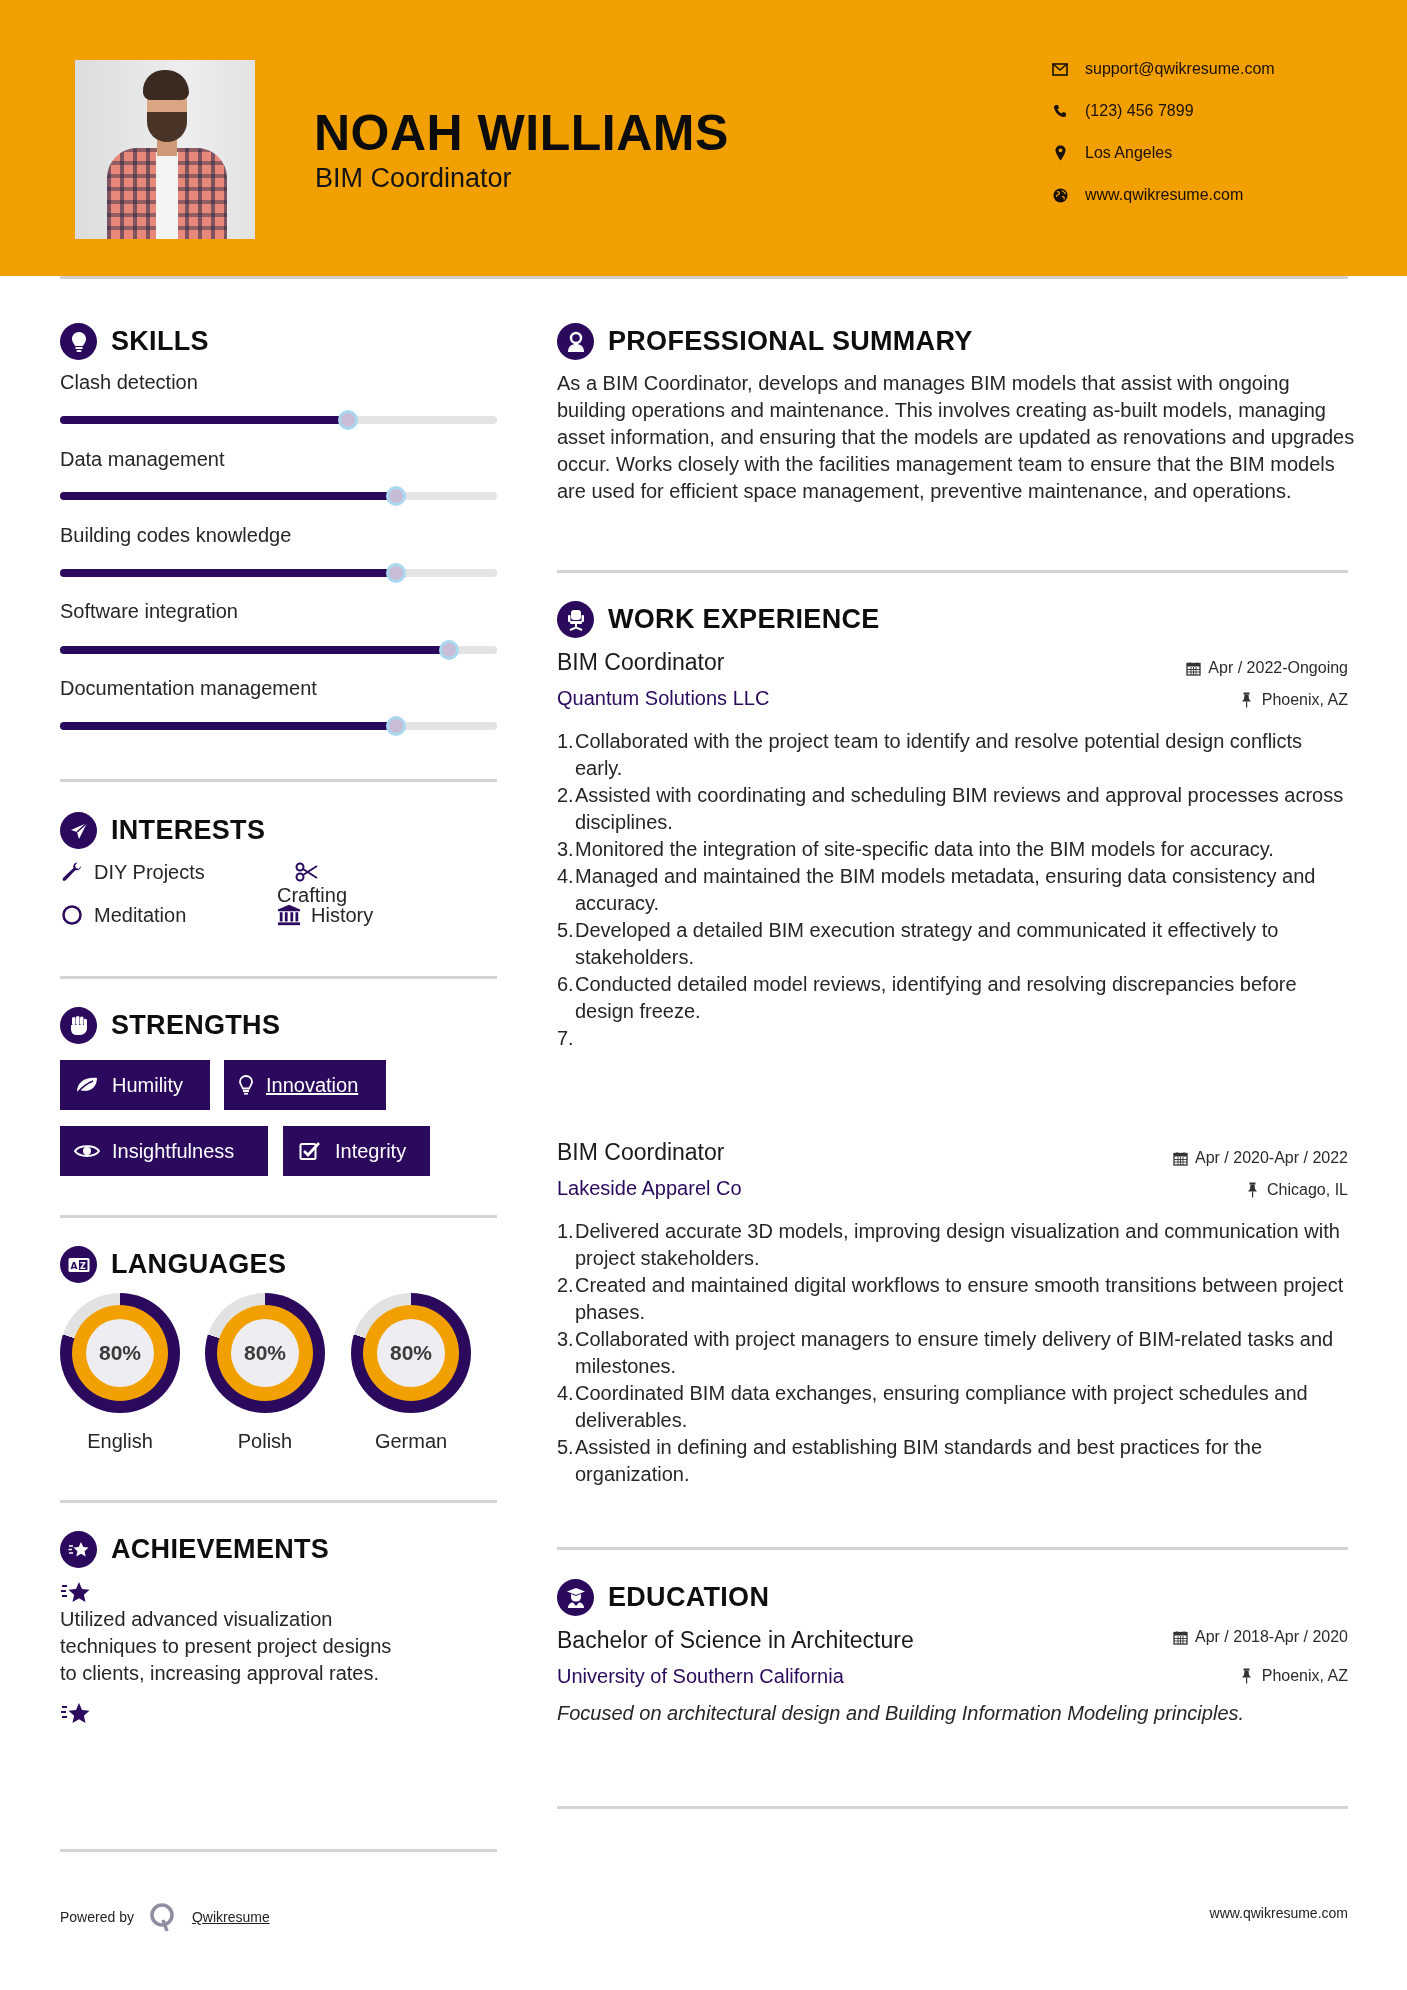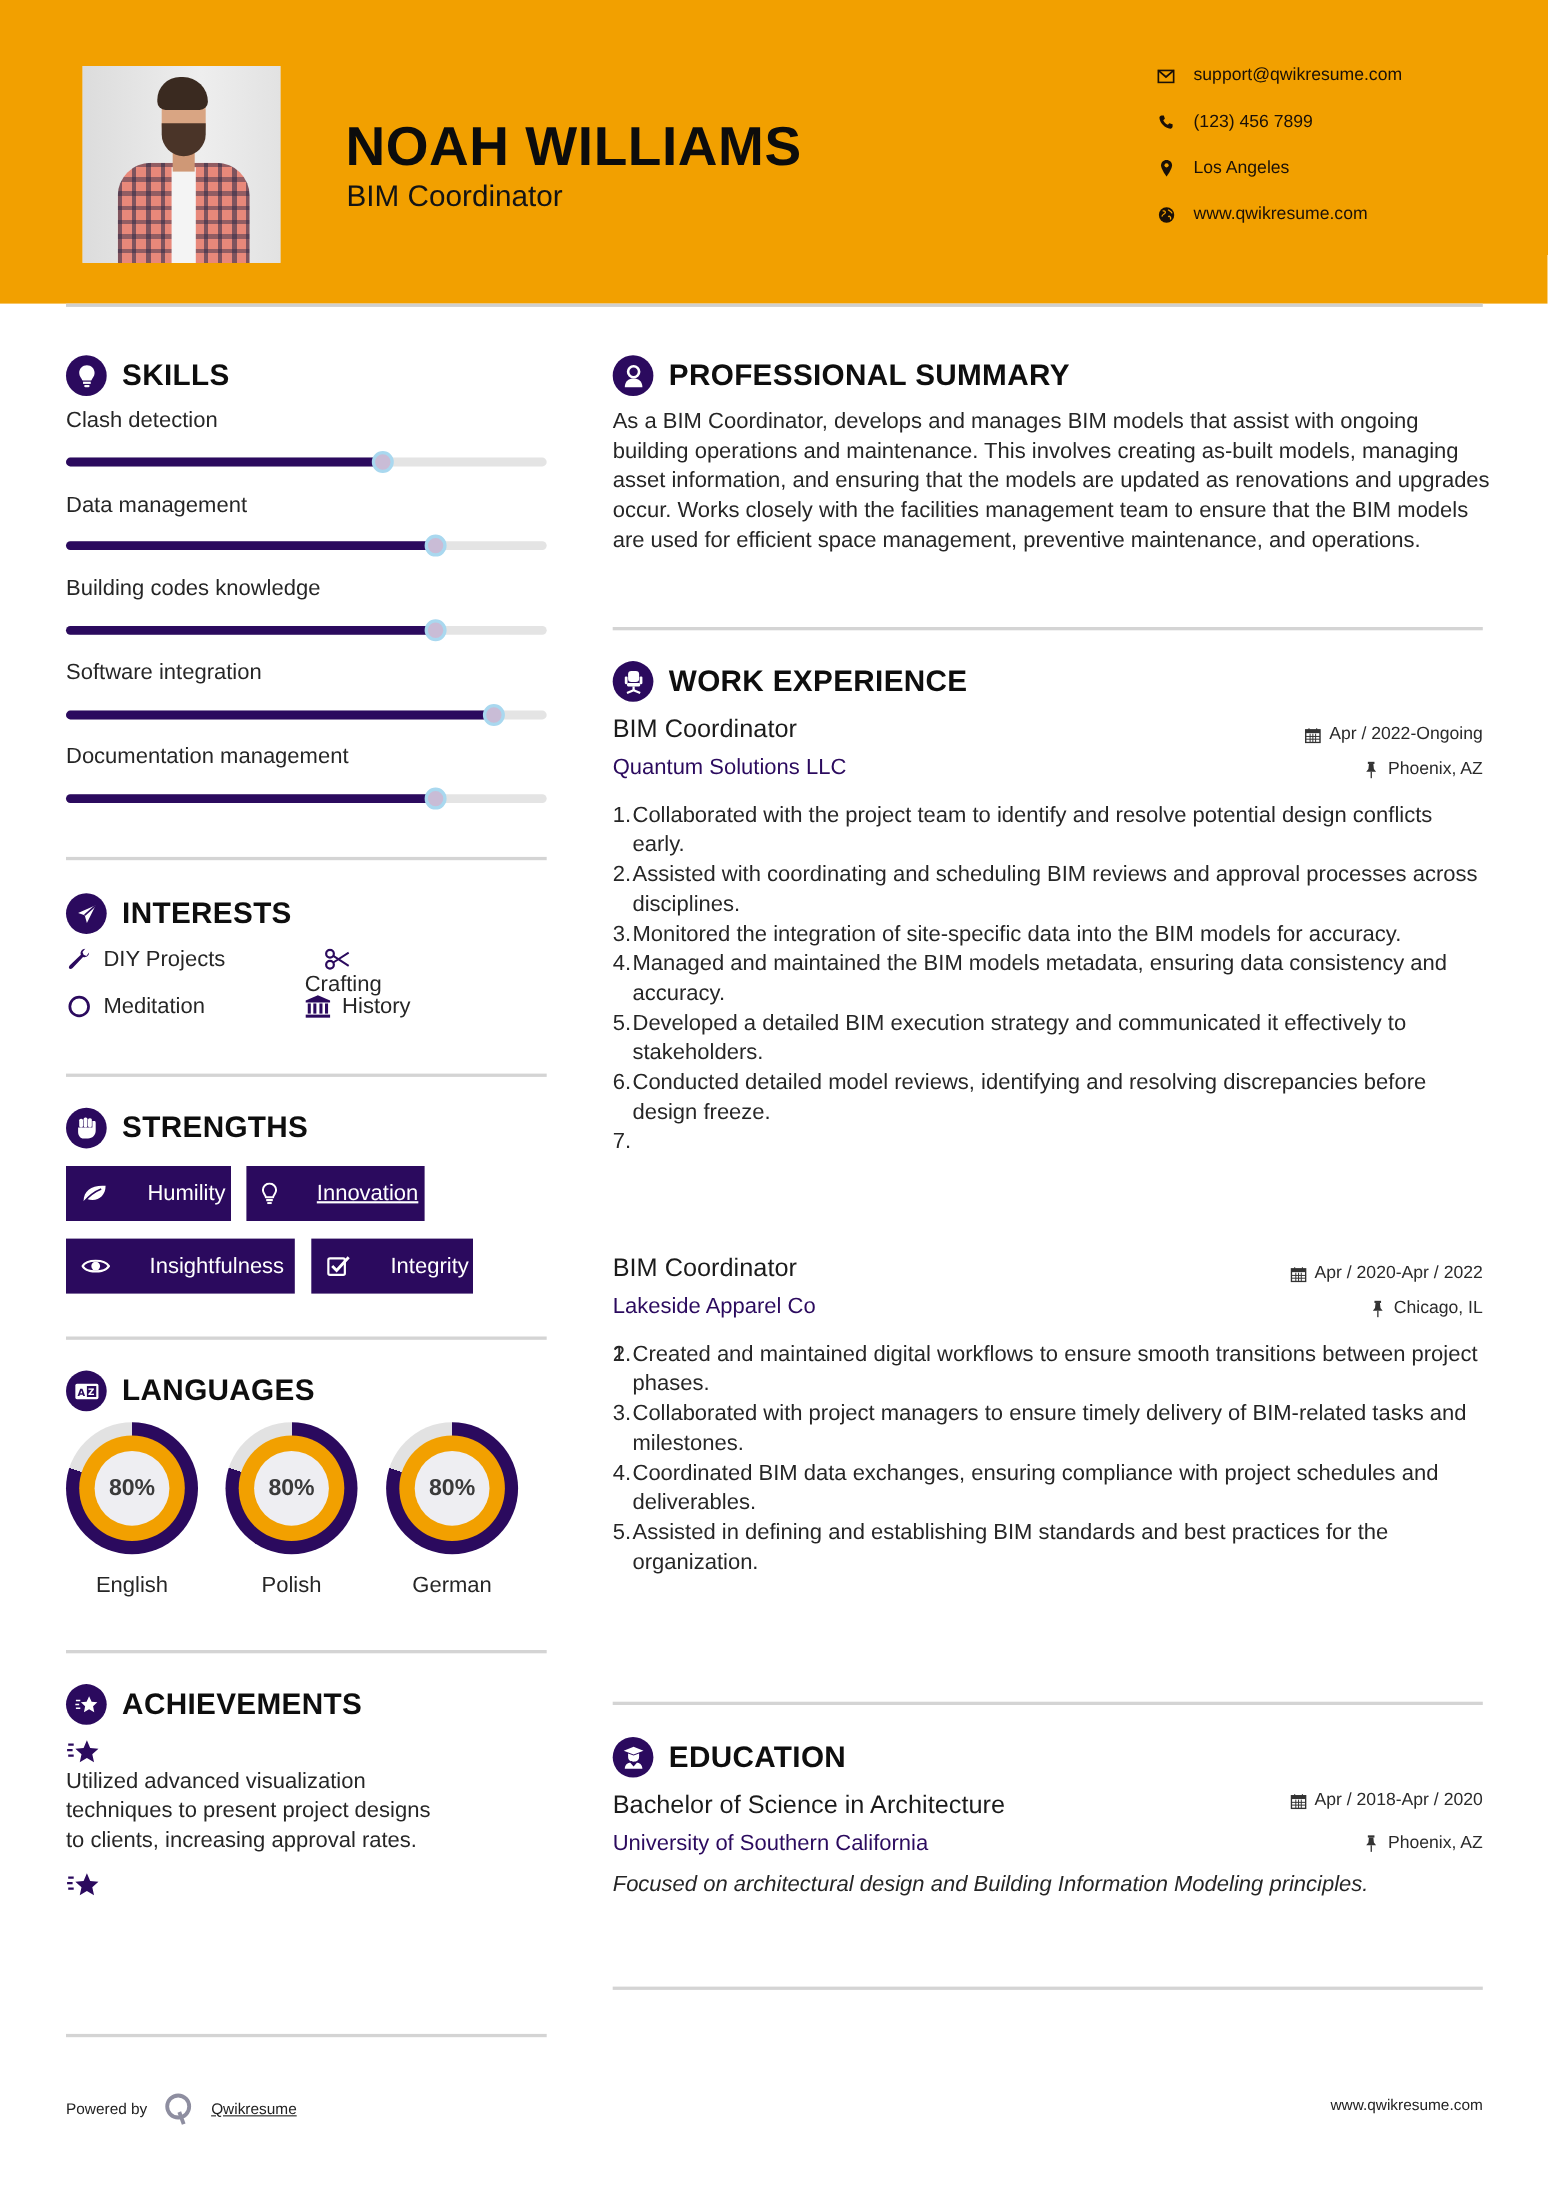--- a/index.html
+++ b/index.html
@@ -35,21 +35,21 @@
   .divider { position: absolute; height: 3px; background: #d4d4d4; }
 
   .skill-label { position: absolute; left: 60px; font-size: 20px; color: #262626; white-space: nowrap; }
   .skill-track { position: absolute; left: 60px; width: 437px; height: 8px; border-radius: 4px; background: #e4e4e4; }
   .skill-fill { position: absolute; left: 0; top: 0; height: 8px; border-radius: 4px; background: #2B0A5E; }
   .skill-knob { position: absolute; top: -6px; width: 20px; height: 20px; border-radius: 50%; border: 3px solid #a9d8ef; background: #c9bcd6; margin-left: -10px; }
 
   .interest { position: absolute; font-size: 20px; color: #262626; display: flex; align-items: center; white-space: nowrap; }
   .interest .ii { width: 24px; height: 24px; margin-right: 10px; display: inline-flex; align-items: center; justify-content: center; }
 
-  .chip { position: absolute; height: 50px; background: #2B0A5E; color: #ffffff; font-size: 20px; display: flex; align-items: center; padding: 0 14px 0 14px; white-space: nowrap; gap: 24px; }
+  .chip { position: absolute; height: 50px; background: #2B0A5E; color: #ffffff; font-size: 20px; display: flex; align-items: center; padding: 0 14px 0 14px; white-space: nowrap; }
   .chip .chi { width: 26px; height: 22px; margin-right: 12px; display: inline-flex; align-items: center; justify-content: center; }
 
   .donut { position: absolute; width: 120px; height: 120px; border-radius: 50%; }
   .donut .ring-inner { position: absolute; left: 12px; top: 12px; width: 96px; height: 96px; border-radius: 50%; background: #F2A000; }
   .donut .hole { position: absolute; left: 26px; top: 26px; width: 68px; height: 68px; border-radius: 50%; background: #eeeef2; display: flex; align-items: center; justify-content: center; font-size: 21px; font-weight: 700; color: #3b3b3b; }
   .lang-label { position: absolute; width: 120px; text-align: center; font-size: 20px; color: #262626; }
 
   .ach-item { position: absolute; left: 60px; width: 440px; display: flex; flex-direction: column; }
   .ach-item .ai { width: 34px; height: 26px; margin-right: 12px; flex-shrink: 0; display: inline-flex; align-items: flex-start; justify-content: flex-start; }
   .ach-item .at { font-size: 20px; line-height: 27px; color: #262626; width: 340px; }
@@ -411,21 +411,21 @@
   <span class="mi">
     <svg width="11" height="16" viewBox="0 0 11 16">
         <rect x="2.5" y="0.5" width="6" height="2" fill="#333"></rect>
         <path d="M3.5 2.5 L7.5 2.5 L8 7 L10 9.5 L1 9.5 L3 7 Z" fill="#333"></path>
         <rect x="5" y="9.5" width="1.2" height="6" fill="#333"></rect>
       </svg>
   </span>
   <span>Chicago, IL</span>
 </div>
 <ol class="jlist" style="top:1218px;">
-  <li><span class="num">1.</span></li>
+  <li><span class="num">1.</span><span>Delivered accurate 3D models, improving design visualization and communication with project stakeholders.</span></li>
   <li><span class="num">2.</span><span>Created and maintained digital workflows to ensure smooth transitions between project phases.</span></li>
   <li><span class="num">3.</span><span>Collaborated with project managers to ensure timely delivery of BIM-related tasks and milestones.</span></li>
   <li><span class="num">4.</span><span>Coordinated BIM data exchanges, ensuring compliance with project schedules and deliverables.</span></li>
   <li><span class="num">5.</span><span>Assisted in defining and establishing BIM standards and best practices for the organization.</span></li>
 </ol>
 
 <div class="divider" style="left:557px; top:1547px; width:791px;"></div>
 
 <div class="sec-head" style="left:557px; top:1579px;">
   <span class="sec-icon">

